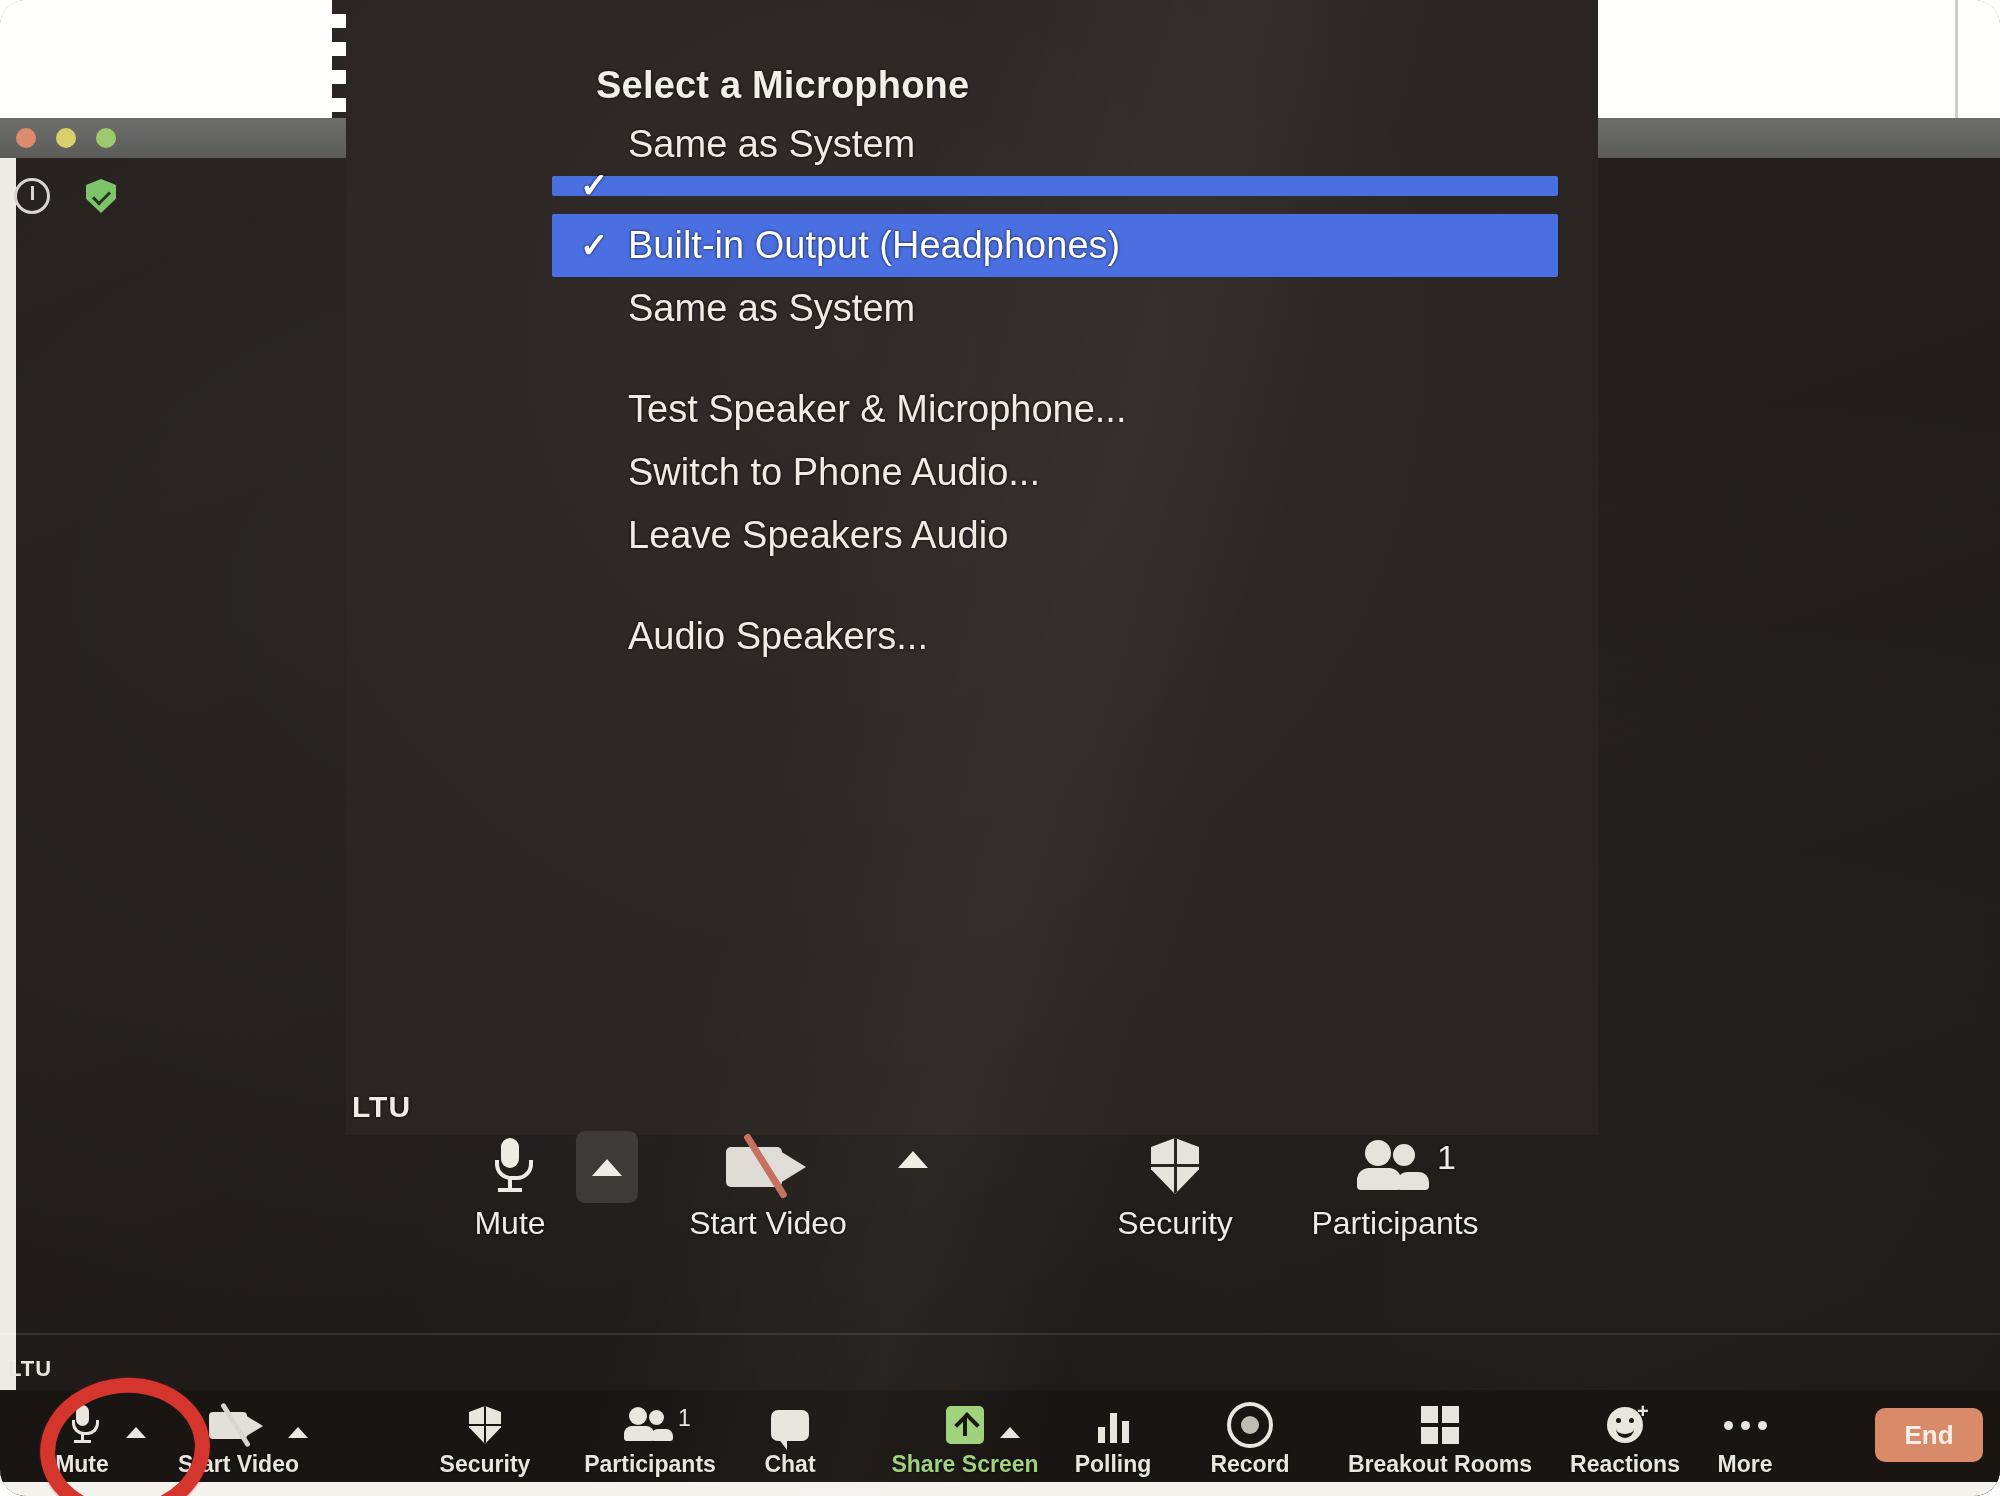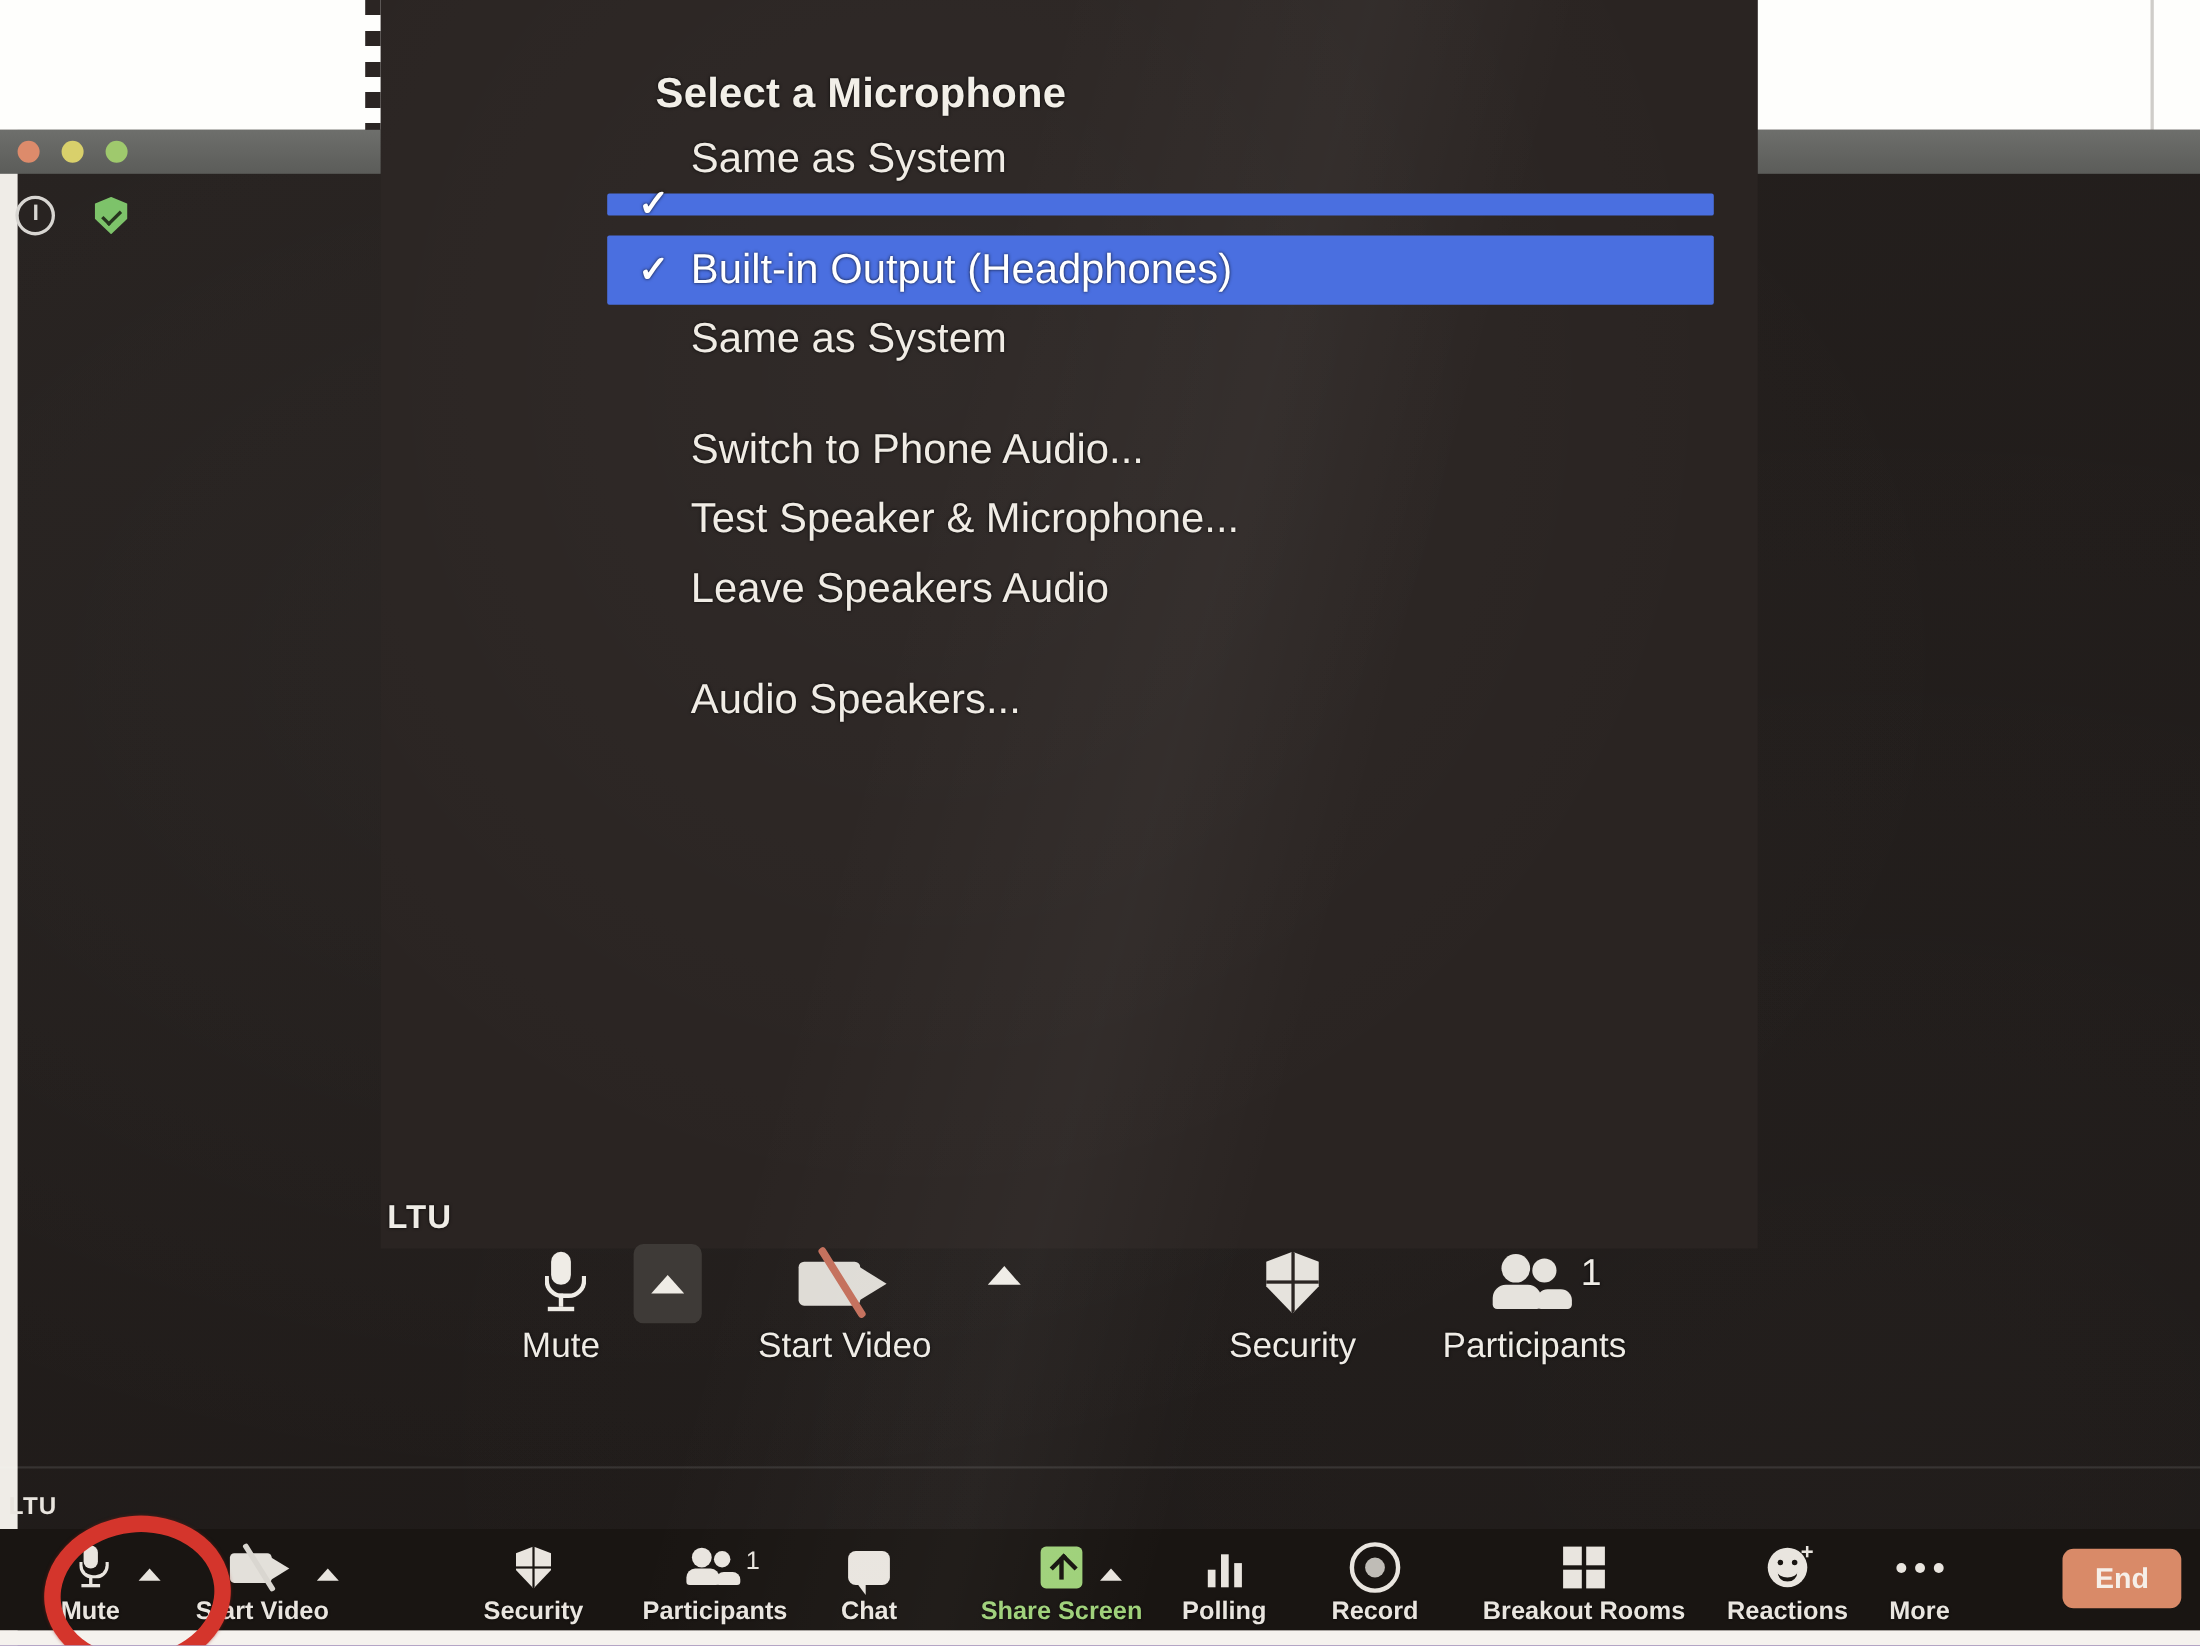--- a/index.html
+++ b/index.html
@@ -1,19 +1,19 @@
 <!DOCTYPE html>
 <html><head>
 <meta charset="utf-8">
 <style>
   html,body{margin:0;padding:0;background:#ffffff;}
   body{width:2000px;height:1496px;overflow:hidden;font-family:"Liberation Sans",sans-serif;}
 
   
-  #stage{position:relative;width:2000px;height:1496px;background:#6d28d9;overflow:hidden;}
+  #stage{position:relative;width:2000px;height:1496px;background:#7f1d1d;overflow:hidden;border-radius:26px;}
 
   
   .paper{position:absolute;inset:0;background:#fefefc;}
 
   
   .screen{
     position:absolute;left:0;top:118px;width:2000px;height:1378px;
     background:#221d1b;
   }
   .screen:after{
@@ -251,23 +251,23 @@
 
       <div class="m-item sel">
         <span class="chk">✓</span>
         <span>Built-in Output (Headphones)</span>
       </div>
 
       <div class="m-item">Same as System</div>
 
       <div class="m-gap"></div>
 
+      <div class="m-item">Test Speaker &amp; Microphone...</div>
+
       <div class="m-item">Switch to Phone Audio...</div>
-
-      <div class="m-item">Test Speaker &amp; Microphone...</div>
 
       <div class="m-item">Leave Speakers Audio</div>
 
       <div class="m-gap"></div>
 
       <div class="m-item">Audio Speakers...</div>
     </div>
   </div>
 
   <div class="ltu-mid">LTU</div>

